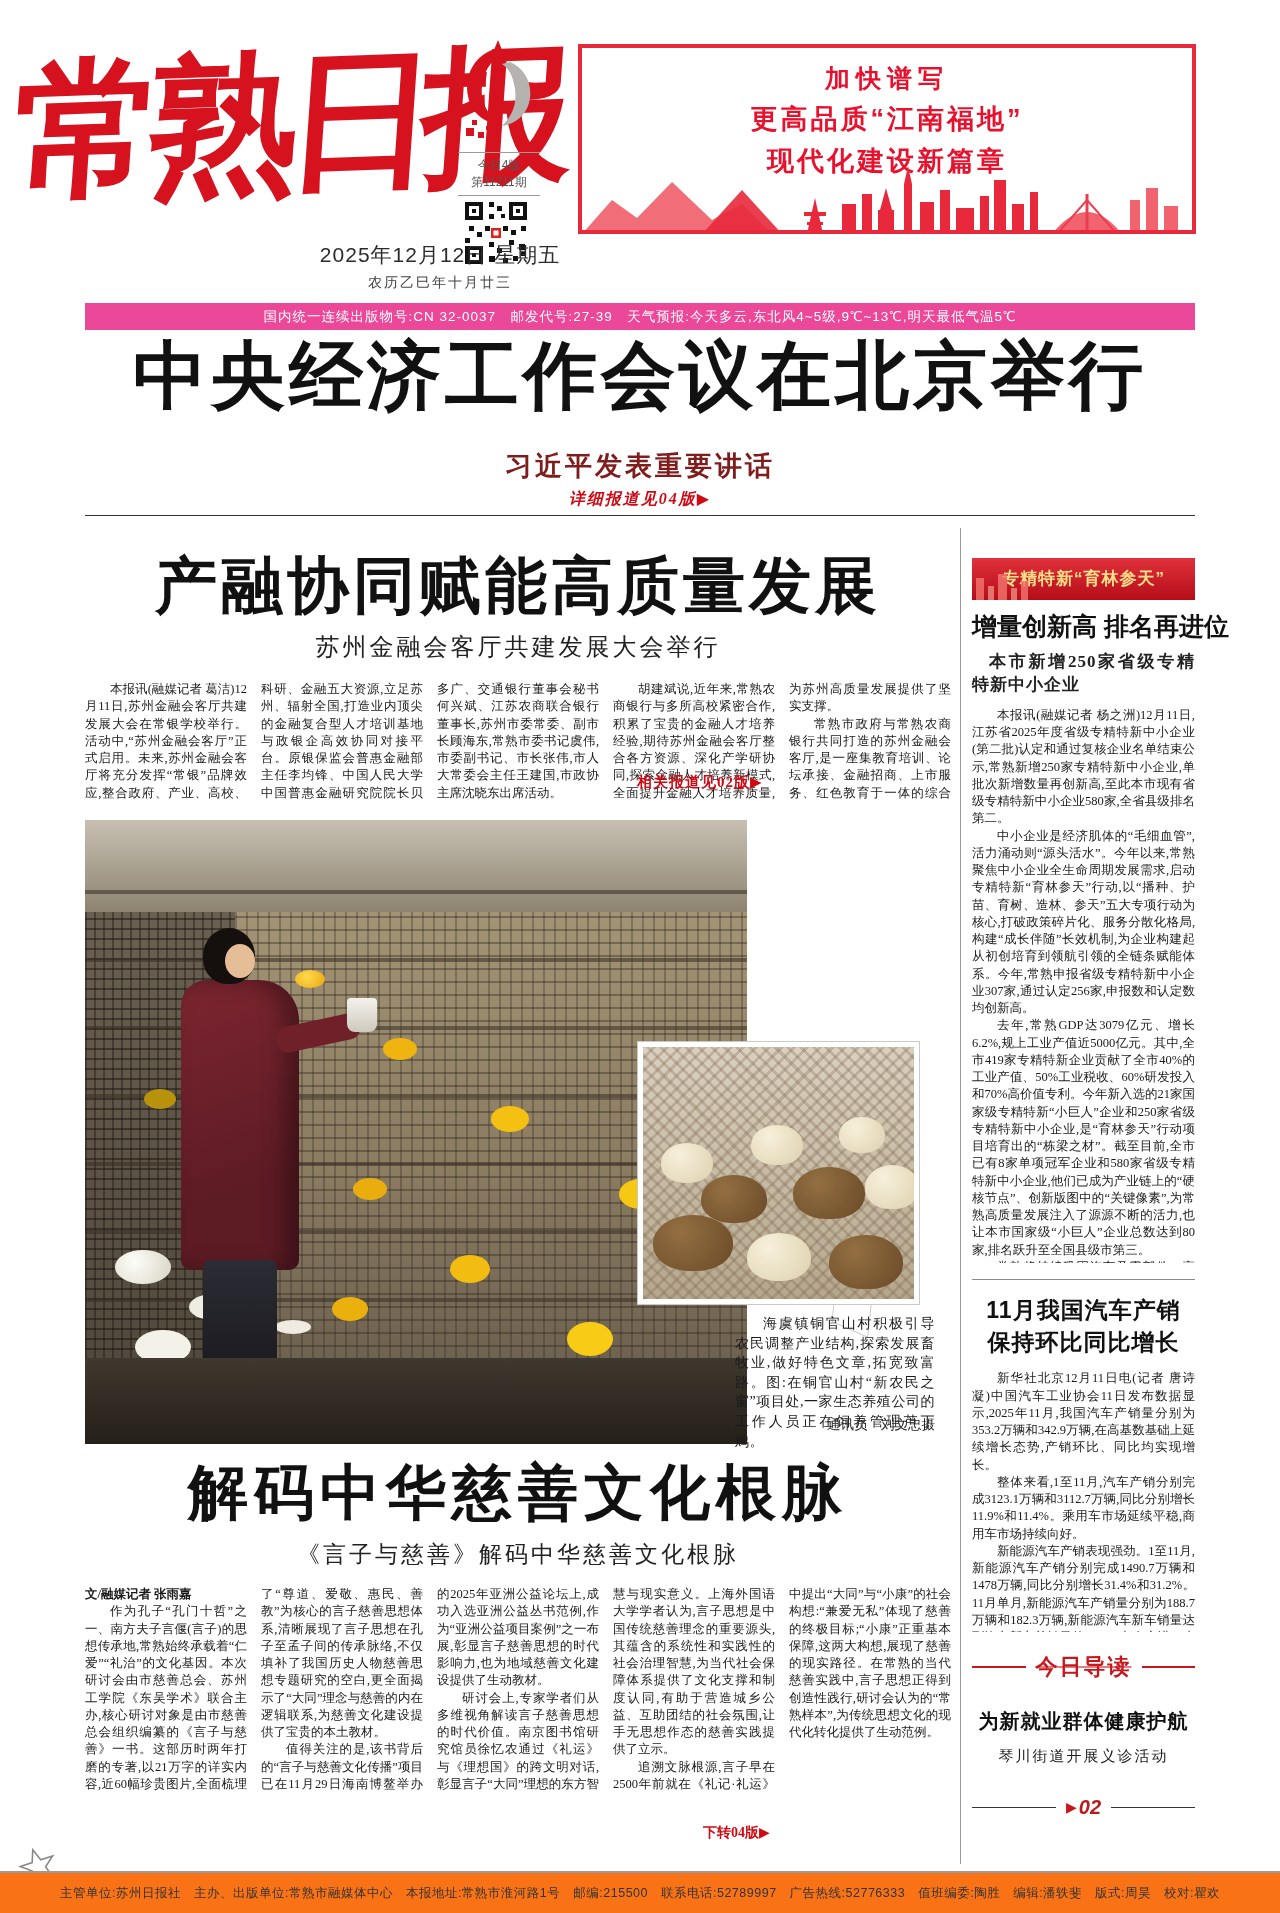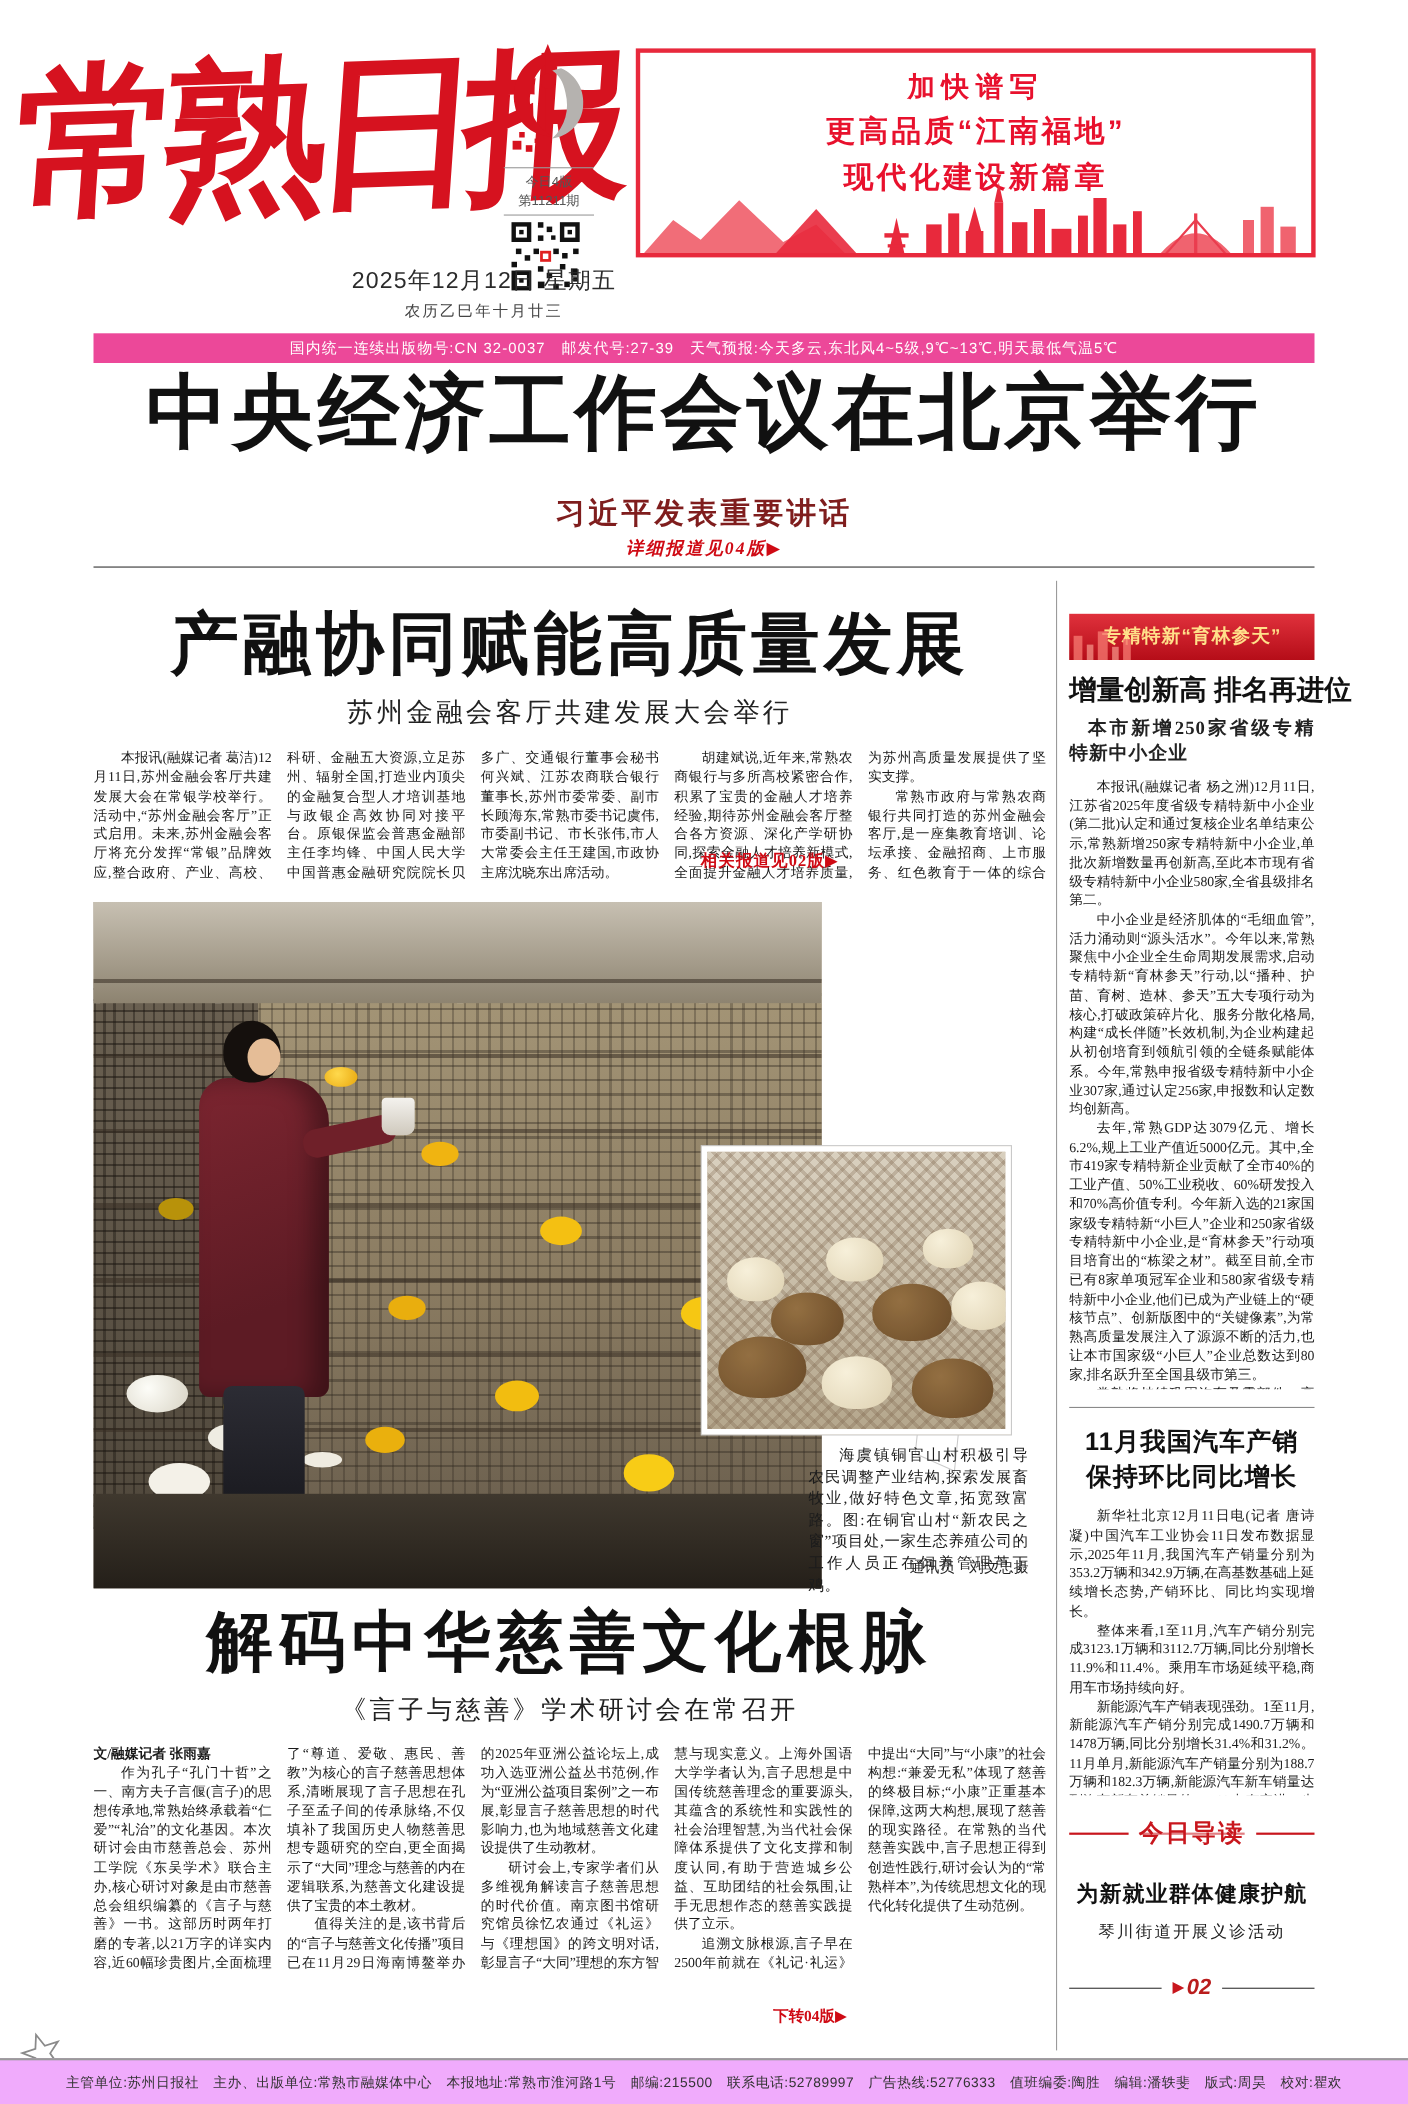--- a/index.html
+++ b/index.html
@@ -171,21 +171,21 @@
   .daodu-sub { margin-top:12px; text-align:center; font-family:"Liberation Sans",sans-serif;
     font-size:15px; color:#222; letter-spacing:2px; }
   .daodu-page-row { margin-top:30px; display:flex; align-items:center; }
   .daodu-page-row::before, .daodu-page-row::after { content:""; flex:1; border-top:1.5px solid #333; }
   .daodu-arrow { color:#c8161d; font-size:14px; padding:0 2px 0 10px; }
   .daodu-page { color:#b91c1c; font-size:20px; font-weight:900; padding-right:10px;
     font-family:"Liberation Sans",sans-serif;font-style:italic; }
 
   
   .corner-star { position:absolute; left:18px; top:1846px; }
-  .footer { position:absolute; left:0; top:1871px; width:1280px; height:42px; background:#f0abfc;
+  .footer { position:absolute; left:0; top:1871px; width:1280px; height:42px; background:#f97316;
     border-top:2px solid #9a9a9a; text-align:center; font-family:"Liberation Sans",sans-serif;
     font-size:12.5px; color:#333; line-height:40px; letter-spacing:.5px; }
 </style>
 </head>
 <body>
 
 <div id="page">
 
   <div class="mast-title">常熟日报</div>
 
@@ -344,21 +344,21 @@
     </div>
 
     <div class="photo-caption">
       <p>海虞镇铜官山村积极引导农民调整产业结构,探索发展畜牧业,做好特色文章,拓宽致富路。图:在铜官山村“新农民之窗”项目处,一家生态养殖公司的工作人员正在饲养管理芦丁鸡。</p>
     </div>
     <div class="photo-credit">通讯员　刘文忠摄</div>
   </div>
 
   <div class="charity">
     <div class="cha-h1">解码中华慈善文化根脉</div>
-    <div class="cha-h2">《言子与慈善》学术研讨会在常召开</div>
+    <div class="cha-h2">《言子与慈善》解码中华慈善文化根脉</div>
     <div class="cha-cols">
       <p class="cha-byline">文/融媒记者  张雨嘉</p>
       <p>作为孔子“孔门十哲”之一、南方夫子言偃(言子)的思想传承地,常熟始终承载着“仁爱”“礼治”的文化基因。本次研讨会由市慈善总会、苏州工学院《东吴学术》联合主办,核心研讨对象是由市慈善总会组织编纂的《言子与慈善》一书。这部历时两年打磨的专著,以21万字的详实内容,近60幅珍贵图片,全面梳理了“尊道、爱敬、惠民、善教”为核心的言子慈善思想体系,清晰展现了言子思想在孔子至孟子间的传承脉络,不仅填补了我国历史人物慈善思想专题研究的空白,更全面揭示了“大同”理念与慈善的内在逻辑联系,为慈善文化建设提供了宝贵的本土教材。</p>
       <p>值得关注的是,该书背后的“言子与慈善文化传播”项目已在11月29日海南博鳌举办的2025年亚洲公益论坛上,成功入选亚洲公益丛书范例,作为“亚洲公益项目案例”之一布展,彰显言子慈善思想的时代影响力,也为地域慈善文化建设提供了生动教材。</p>
       <p>研讨会上,专家学者们从多维视角解读言子慈善思想的时代价值。南京图书馆研究馆员徐忆农通过《礼运》与《理想国》的跨文明对话,彰显言子“大同”理想的东方智慧与现实意义。上海外国语大学学者认为,言子思想是中国传统慈善理念的重要源头,其蕴含的系统性和实践性的社会治理智慧,为当代社会保障体系提供了文化支撑和制度认同,有助于营造城乡公益、互助团结的社会氛围,让手无思想作态的慈善实践提供了立示。</p>
       <p>追溯文脉根源,言子早在2500年前就在《礼记·礼运》中提出“大同”与“小康”的社会构想:“兼爱无私”体现了慈善的终极目标;“小康”正重基本保障,这两大构想,展现了慈善的现实路径。在常熟的当代慈善实践中,言子思想正得到创造性践行,研讨会认为的“常熟样本”,为传统思想文化的现代化转化提供了生动范例。</p>
     </div>
     <div class="cha-continue">下转04版▶</div>
   </div>
 

